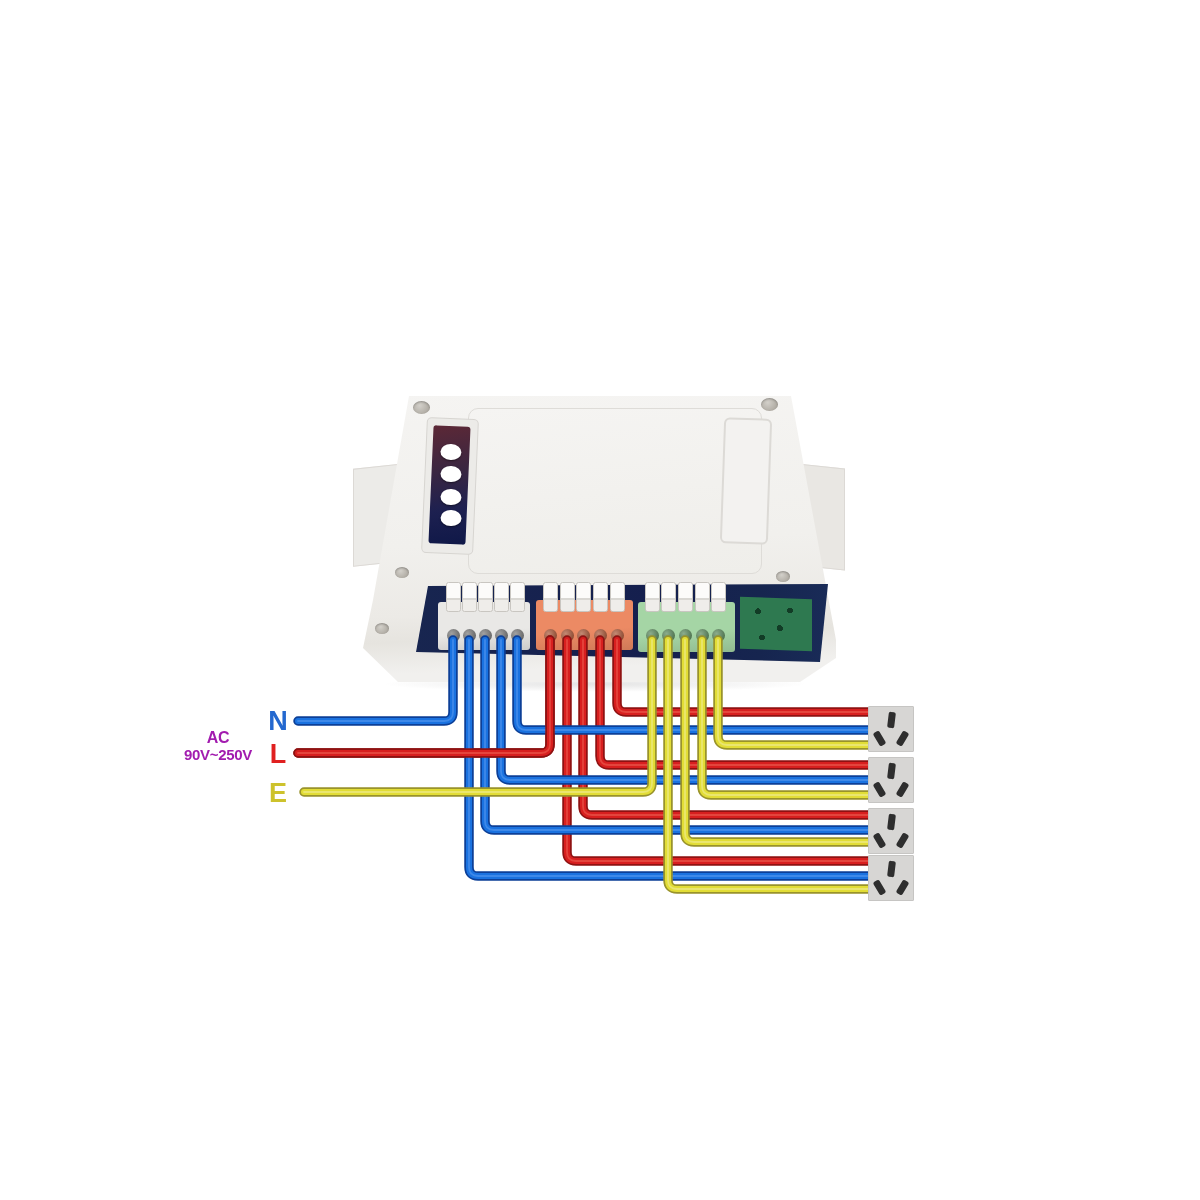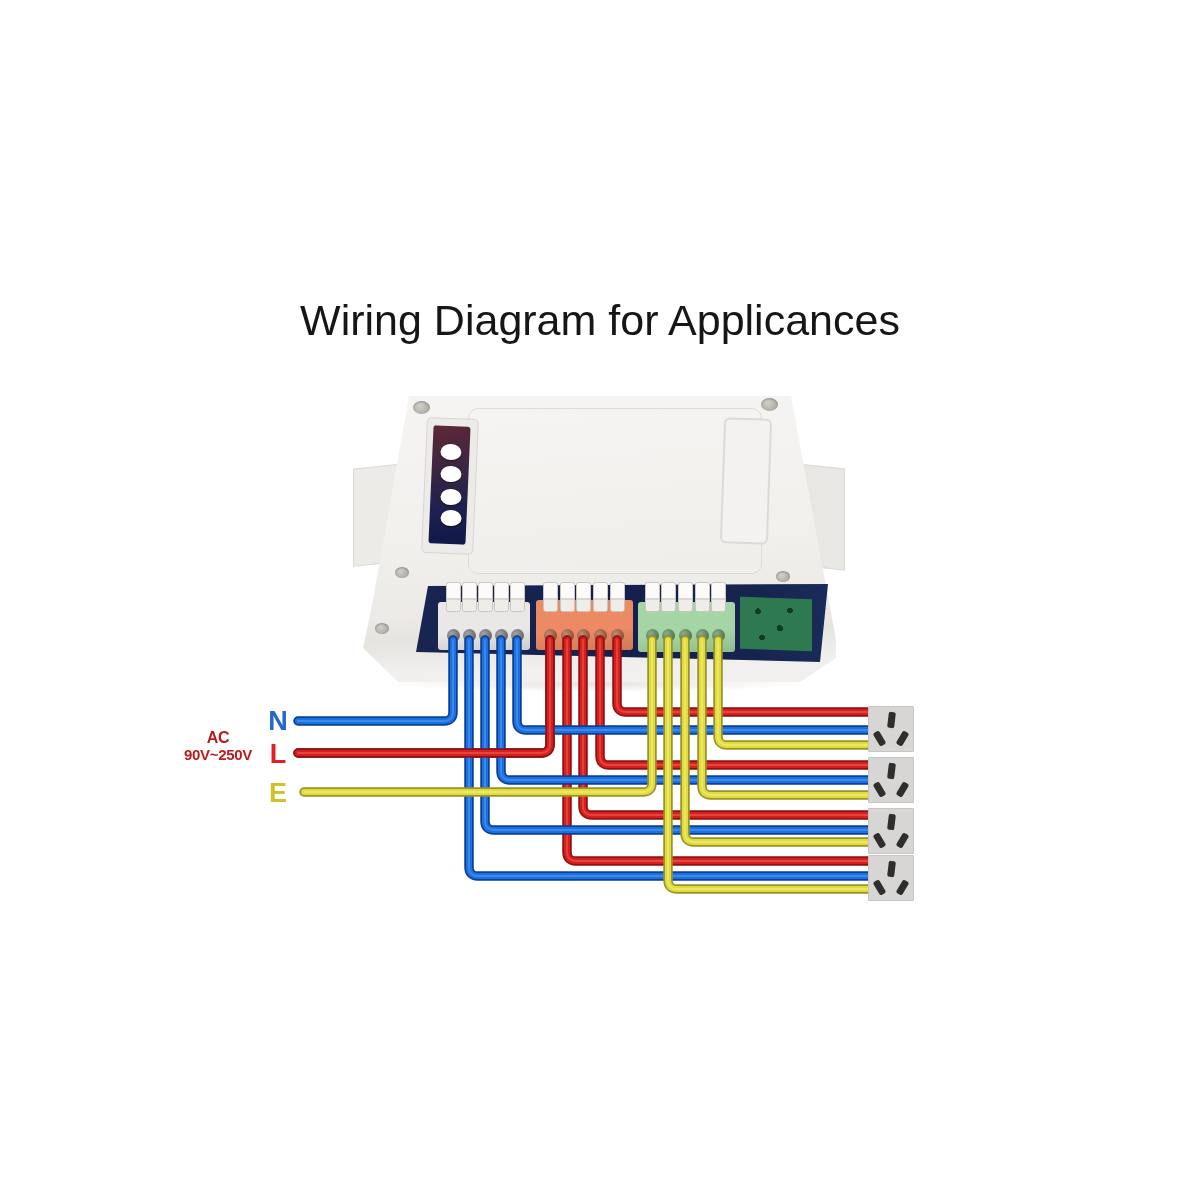--- a/index.html
+++ b/index.html
@@ -65,21 +65,20 @@
   .slot{position:absolute;background:#2e2e2e;border-radius:2px;}
   .slot-earth{width:7px;height:16px;left:19px;top:5px;transform:rotate(7deg);}
   .slot-left{width:7px;height:15px;left:7px;top:24px;transform:rotate(-31deg);}
   .slot-right{width:7px;height:15px;left:30px;top:24px;transform:rotate(31deg);}
 </style>
 </head>
 <body>
 
 <div id="canvas">
 
-  <div id="title" class="abs">Wiring Diagram for Applicances</div>
 
   <div id="device" class="abs">
     <div id="device-shadow" class="abs"></div>
     <div id="ear-left" class="abs ear"></div>
     <div id="ear-right" class="abs ear"></div>
     <div id="body-shell" class="abs"></div>
     <div id="lid" class="abs"></div>
     <div id="btn-recess" class="abs"></div>
     <div id="btn-window" class="abs">
         <div class="channel-btn" style="left: 8px; top: 18px;"></div>
@@ -180,21 +179,21 @@
       <path d="M 702 640 L 702 786 Q 702 795 711 795 L 872 795" fill="none" stroke="#e2dd36" stroke-width="6" stroke-linecap="round" stroke-linejoin="round"></path>
       <path d="M 702 640 L 702 786 Q 702 795 711 795 L 872 795" fill="none" stroke="#f0eda0" stroke-width="1.8" stroke-linecap="round" stroke-linejoin="round" opacity="0.55"></path>
       <path d="M 718 640 L 718 736 Q 718 745 727 745 L 872 745" fill="none" stroke="#99932b" stroke-width="9.5" stroke-linecap="round" stroke-linejoin="round"></path>
       <path d="M 718 640 L 718 736 Q 718 745 727 745 L 872 745" fill="none" stroke="#e2dd36" stroke-width="6" stroke-linecap="round" stroke-linejoin="round"></path>
       <path d="M 718 640 L 718 736 Q 718 745 727 745 L 872 745" fill="none" stroke="#f0eda0" stroke-width="1.8" stroke-linecap="round" stroke-linejoin="round" opacity="0.55"></path>
     </svg>
 
   <div id="label-n" class="abs bus-label" style="color: rgb(36, 104, 207);">N</div>
   <div id="label-l" class="abs bus-label" style="color: rgb(224, 32, 32);">L</div>
   <div id="label-e" class="abs bus-label" style="color: rgb(205, 194, 44);">E</div>
-  <div id="ac-rating" class="abs" style="color: #b91c1c;">
+  <div id="ac-rating" class="abs" style="color: #a21caf;">
     <div class="l1">AC</div>
     <div class="l2">90V~250V</div>
   </div>
 
   <div id="outlets-host">
       <div class="outlet" style="left: 868px; top: 706px; width: 46px; height: 46px; background: rgb(215, 214, 212);">
         <div class="slot slot-earth" style="background: rgb(46, 46, 46);"></div>
         <div class="slot slot-left" style="background: rgb(46, 46, 46);"></div>
         <div class="slot slot-right" style="background: rgb(46, 46, 46);"></div>
       </div>

